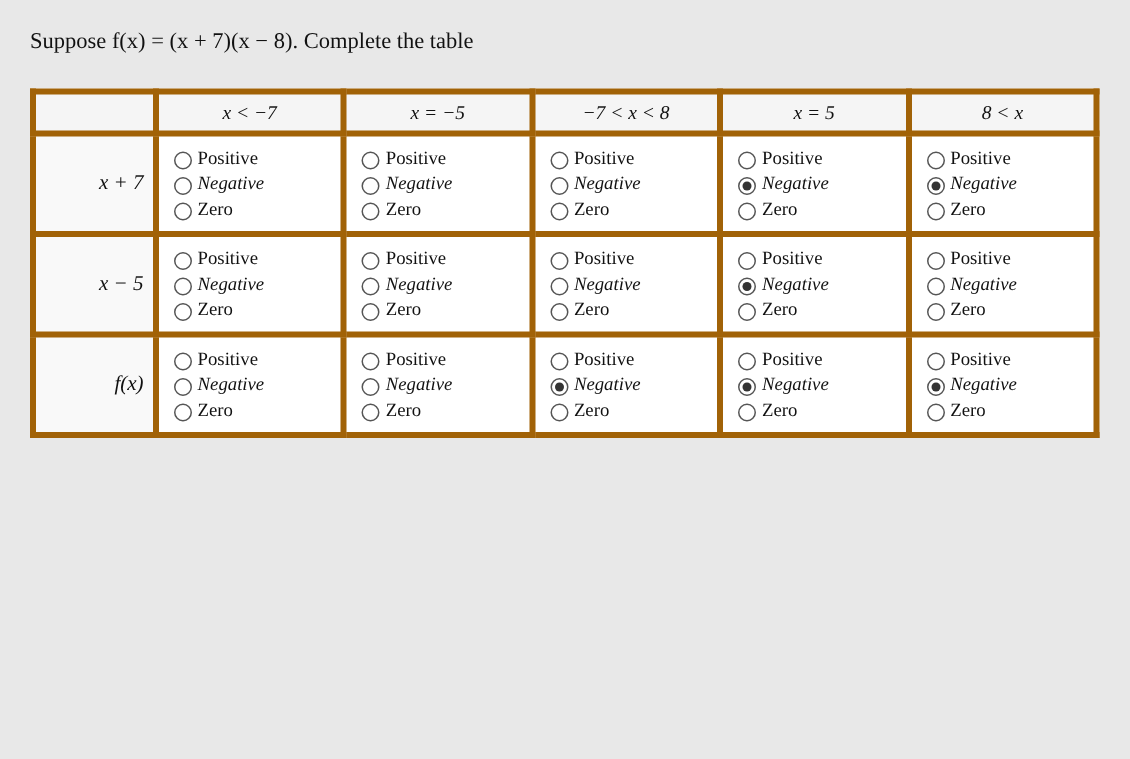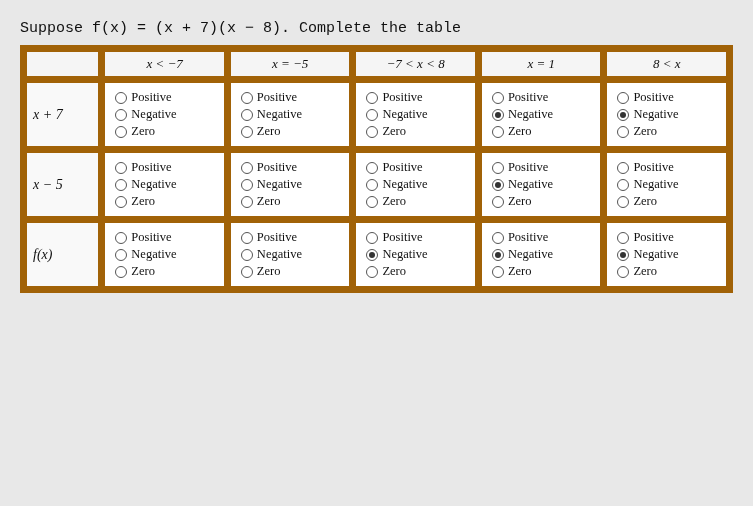--- a/index.html
+++ b/index.html
@@ -8,70 +8,69 @@
       background: #e8e8e8;
       font-family: 'Times New Roman', Times, serif;
       width: 753px;
       min-height: 506px;
       padding: 20px;
       color: #111;
     }
 
     .title {
       font-size: 15px;
-      margin-bottom: 8px;
+      margin-bottom: 22px;
       font-style: italic;
-      font-family: Liberation Mono, monospace;
     }
 
     .title span {
       font-style: normal;
     }
 
     table {
       border-collapse: collapse;
       width: 100%;
       background: white;
       font-size: 13px;
     }
 
     th, td {
-      border: 7px solid #a16207;
+      border: 4px solid #a16207;
       padding: 4px 6px;
       vertical-align: middle;
       text-align: center;
     }
 
     th {
       background: #f5f5f5;
       font-weight: normal;
       font-style: italic;
       font-size: 13px;
     }
 
     td.row-label {
       font-style: italic;
       font-weight: normal;
       background: #f9f9f9;
-      text-align: left;
+      text-align: right;
       font-size: 14px;
       min-width: 55px;
     }
 
     .radio-group {
       display: flex;
       flex-direction: column;
       align-items: flex-start;
       gap: 2px;
       padding: 3px 4px;
     }
 
     .radio-option {
       display: flex;
-      align-items: center;
+      align-items: flex-end;
       gap: 4px;
       font-size: 12.5px;
       cursor: pointer;
       white-space: nowrap;
     }
 
     .radio-circle {
       width: 12px;
       height: 12px;
       border-radius: 50%;
@@ -88,37 +87,38 @@
       height: 6px;
       border-radius: 50%;
       background: #333;
       position: absolute;
       top: 50%;
       left: 50%;
       transform: translate(-50%, -50%);
     }
 
     .negative-label {
+      font-style: italic;
     }
   </style>
 </head>
 <body>
 
 <div class="title">
   <span>Suppose f(x) = (x + 7)(x − 8). Complete the table</span>
 </div>
 
 <table>
   <thead>
     <tr>
       <th></th>
       <th>x &lt; −7</th>
       <th>x = −5</th>
       <th>−7 &lt; x &lt; 8</th>
-      <th>x = 1</th>
+      <th>x = 5</th>
       <th>8 &lt; x</th>
     </tr>
   </thead>
   <tbody id="table-body">
   <tr>
         <td class="row-label"><em>x + 7</em></td>
         <td>
           <div class="radio-group">
             <label class="radio-option">
               <span class="radio-circle"></span>

